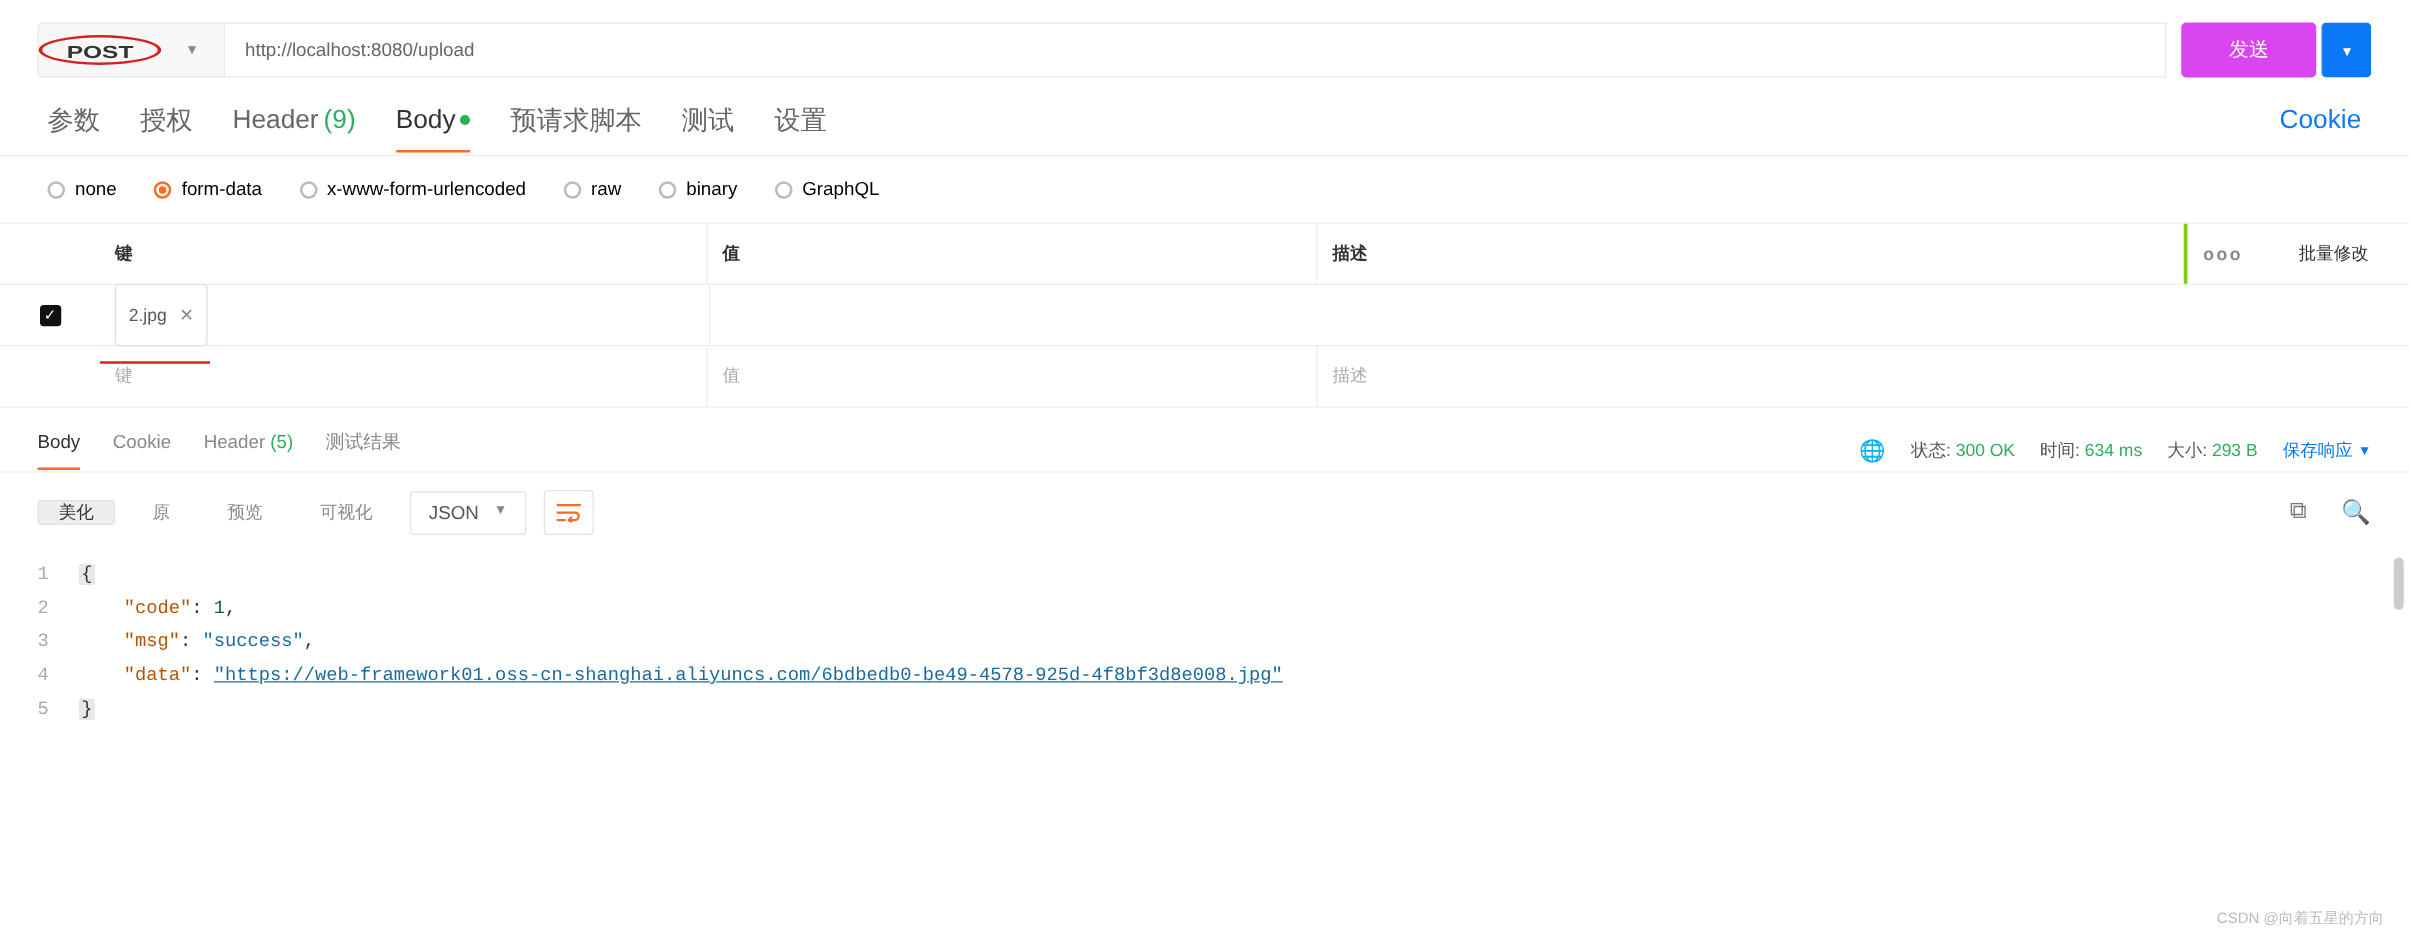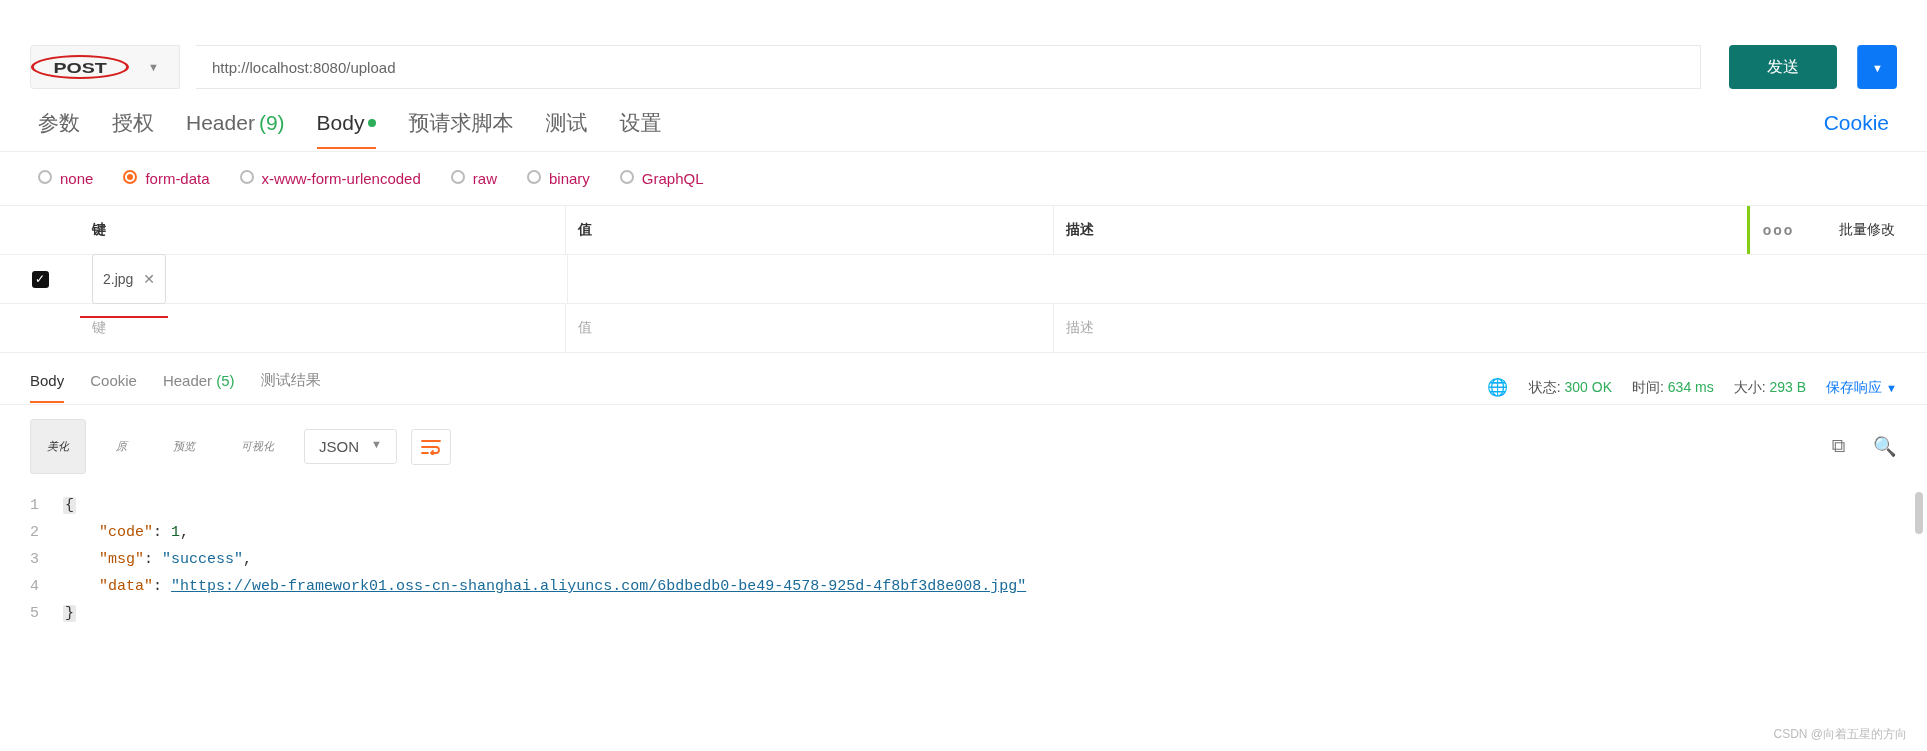--- a/index.html
+++ b/index.html
@@ -7,24 +7,23 @@
       font-family: -apple-system, BlinkMacSystemFont, "Segoe UI", "PingFang SC", "Microsoft YaHei", sans-serif;
       background: #fff;
       color: #333;
       font-size: 14px;
     }
     .container { width: 100%; }
 
     
     .url-bar {
       display: flex;
-      gap: 28px;
+      gap: 12px;
       padding: 18px 30px 8px 30px;
       align-items: center;
-      margin-top: 27px;
     }
     .method-select {
       display: flex;
       align-items: center;
       background: #f7f7f7;
       border: 1px solid #e8e8e8;
       border-radius: 4px 0 0 4px;
       padding: 0 20px 0 14px;
       height: 44px;
       min-width: 150px;
@@ -56,21 +55,21 @@
       border-left: none;
       margin-left: -12px;
       height: 44px;
       padding: 0 16px;
       font-size: 15px;
       color: #666;
       outline: none;
       background: #fff;
     }
     .send-btn {
-      background: #0f766e;
+      background: #d946ef;
       color: #fff;
       border: none;
       height: 44px;
       padding: 0 38px;
       font-size: 16px;
       font-weight: 500;
       border-radius: 4px;
       cursor: pointer;
     }
     .send-dd {
@@ -113,23 +112,23 @@
     .main-tabs .cookie-link { margin-left:auto; color:#0b79f7; }
 
     
     .body-types {
       display: flex;
       gap: 30px;
       padding: 18px 38px;
     }
     .body-type {
       display: flex;
-      align-items: flex-start;
+      align-items: center;
       gap: 8px;
-      color: #be185d;
+      color: #000000;
       cursor: pointer;
       font-size: 15px;
     }
     .radio {
       width: 14px; height: 14px; border-radius:50%;
       border: 2px solid #bbb;
       display:inline-block;
       position: relative;
     }
     .radio.on { border-color:#fd6b22; }
@@ -179,22 +178,22 @@
     .globe-icon { color:#666; font-size:17px; }
     .meta-green { color:#2ead5a; }
     .save-resp { color:#0b79f7; font-weight:500; cursor:pointer; display:flex; align-items:center; gap:4px; }
 
     
     .resp-toolbar {
       display:flex; align-items:center; gap:14px;
       padding:14px 30px;
     }
     .tool-btn {
-      padding:19px 16px; color:#888; font-size:11px;
-      border-radius:3px; cursor:pointer;font-style:italic;
+      padding:0 16px; color:#888; font-size:14px;
+      border-radius:3px; cursor:pointer;
     }
     .tool-btn.active { background:#eee; color:#333; border:1px solid #e2e2e2;}
     .json-select {
       display:flex; align-items:flex-start; gap:12px;
       border:1px solid #e2e2e2; padding:8px 14px; border-radius:3px;
       color:#555; font-size:15px; cursor:pointer;
     }
     .wrap-icon {
       border:1px solid #e2e2e2; border-radius:3px; width:40px; height:36px;
       display:flex; align-items:center; justify-content:center;

